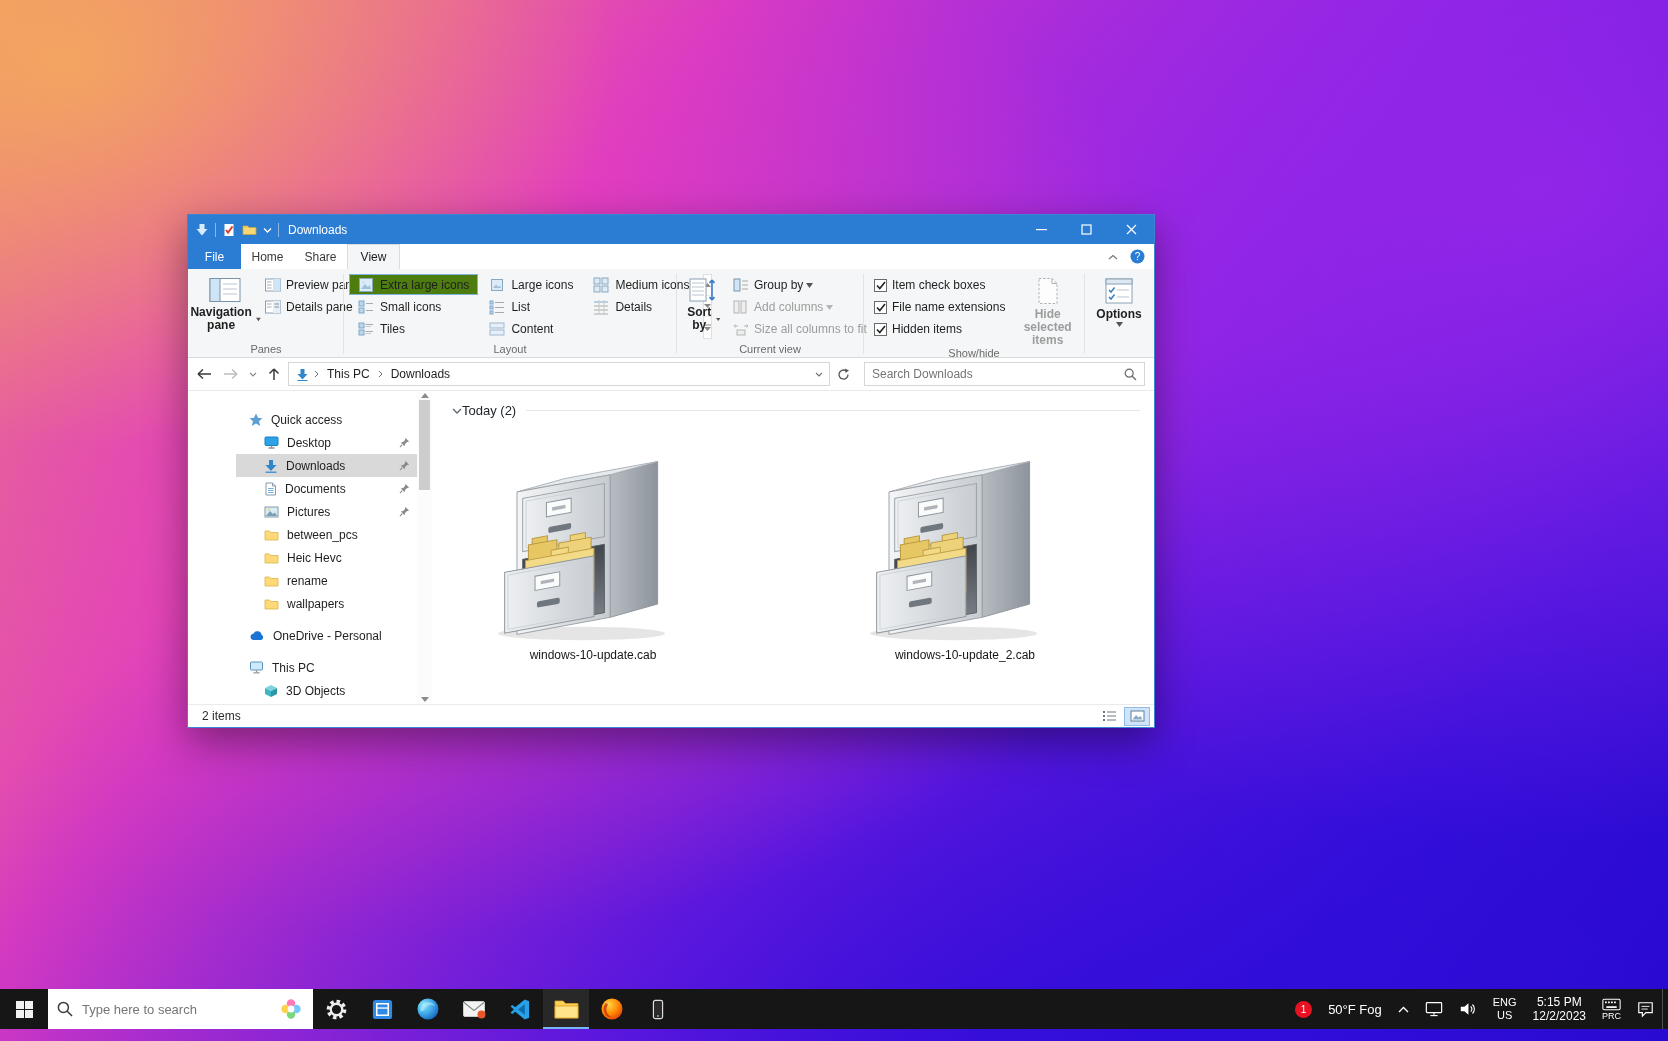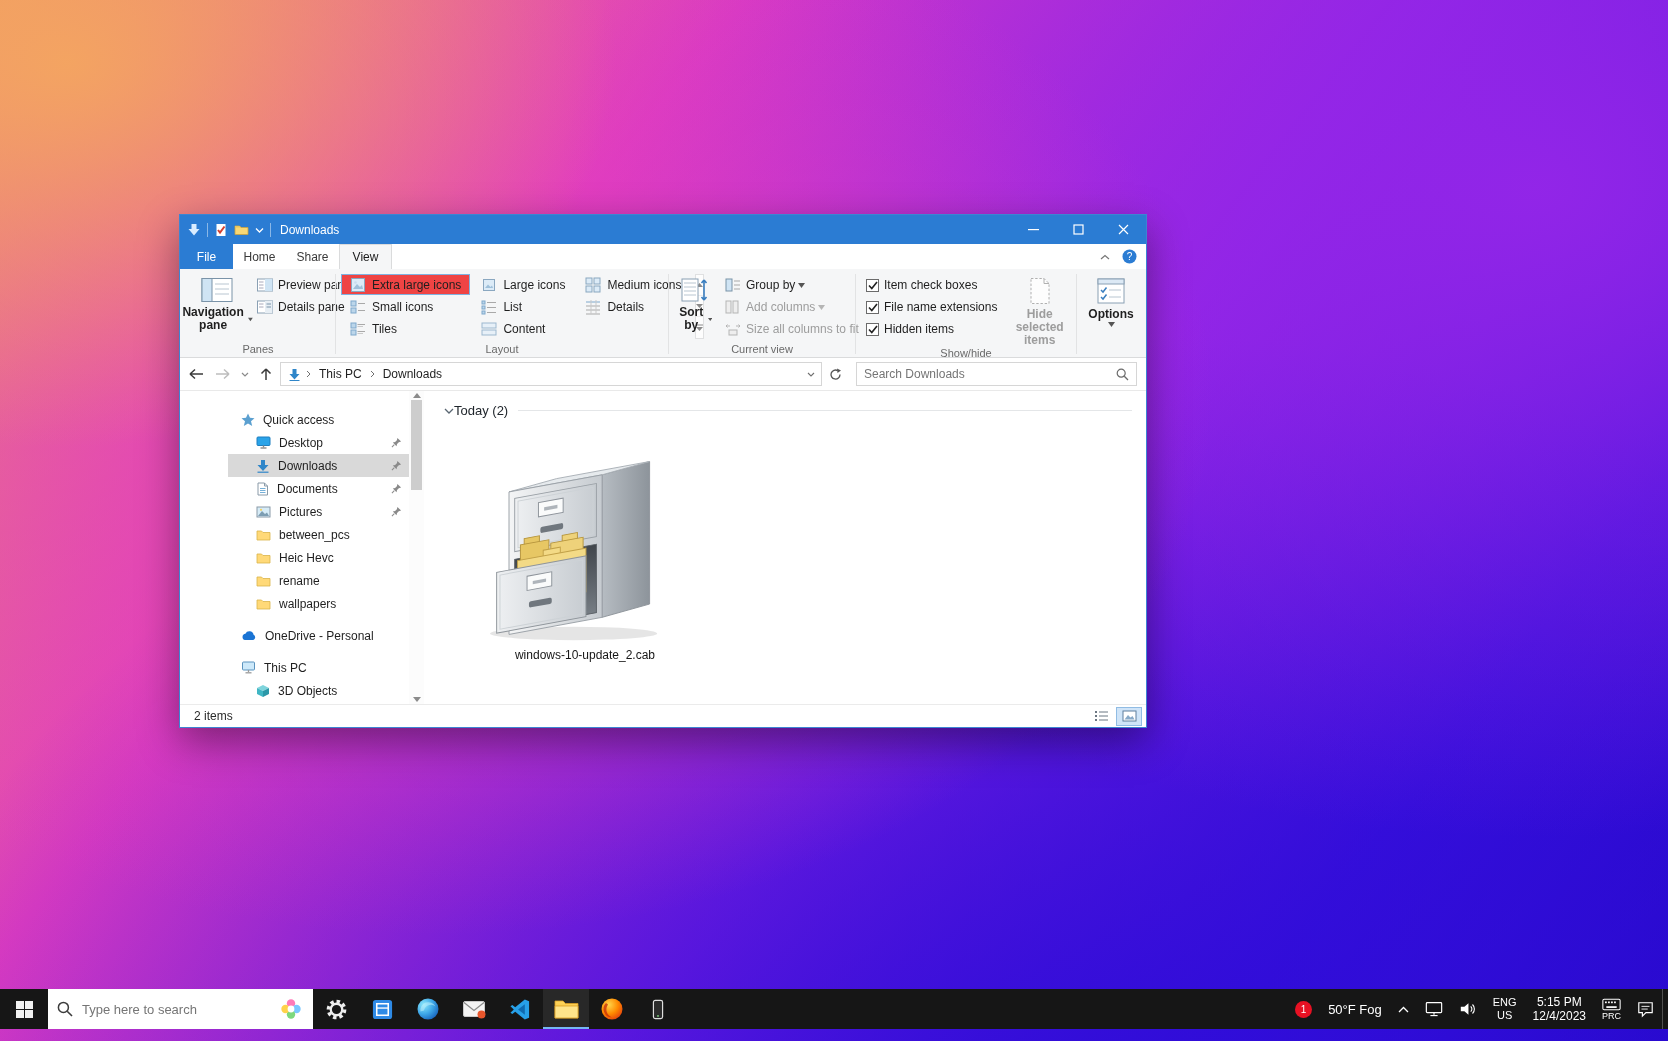--- a/index.html
+++ b/index.html
@@ -14,21 +14,21 @@
       radial-gradient(1000px 700px at 4% 6%, rgba(244,166,96,.95), rgba(244,166,96,0) 55%),
       radial-gradient(1300px 900px at 26% 38%, rgba(226,61,191,.90), rgba(226,61,191,0) 60%),
       radial-gradient(1500px 1000px at 92% 18%, rgba(148,38,232,.95), rgba(148,38,232,0) 65%),
       radial-gradient(1700px 1100px at 66% 108%, rgba(46,12,216,.95), rgba(46,12,216,0) 72%),
       linear-gradient(128deg, #ef9c5f 0%, #e13dbf 30%, #8e24e4 58%, #3a10dc 82%, #2408c8 100%);
   }
   svg { display: block; }
 
   
   .window {
-    position: absolute; left: 179px; top: 214px; width: 968px; height: 514px;
+    position: absolute; left: 187px; top: 214px; width: 968px; height: 514px;
     display: flex; flex-direction: column;
     background: #fff; border: 1px solid #3c85d2;
     box-shadow: 0 14px 38px rgba(0,0,0,.40);
   }
 
   .titlebar { height: 29px; background: #2b7cd3; display: flex; align-items: center; padding-left: 7px; color: #fff; flex: 0 0 auto; }
   .qat { display: flex; align-items: center; gap: 6px; }
   .qat-sep { width: 1px; height: 14px; background: rgba(255,255,255,.45); }
   .title-text { margin-left: 9px; font-size: 12px; }
   .win-controls { margin-left: auto; display: flex; height: 100%; }
@@ -47,21 +47,21 @@
   .rlabel { height: 17px; display: flex; align-items: center; justify-content: center; font-size: 11px; color: #6a6a6a; }
   .rbig { display: flex; flex-direction: column; align-items: center; text-align: center; padding: 3px 4px 0; line-height: 13px; font-weight: bold; }
   .rbig .ric { margin-bottom: 3px; }
   .rcol { display: flex; flex-direction: column; }
   .rsmall { display: flex; align-items: center; gap: 5px; height: 22px; padding: 0 5px; white-space: nowrap; }
   .disabled { color: #9d9d9d; }
   .caret-row { display: inline-flex; align-items: center; gap: 3px; justify-content: center; }
 
   .gallery { display: grid; grid-template-rows: repeat(3, 21px); grid-auto-flow: column; gap: 1px 2px; }
   .gcell { display: flex; align-items: center; gap: 6px; padding: 0 8px; border: 1px solid transparent; white-space: nowrap; }
-  .gcell.selected { background: #ef4444; border-color: #7fb2e0; }
+  .gcell.selected { background: #4d7c0f; border-color: #7fb2e0; }
   .gstrip { width: 15px; margin-left: 5px; display: flex; flex-direction: column; border: 1px solid #dfe0e1; background: #fdfdfd; }
   .gstrip-btn { height: 21px; display: flex; align-items: center; justify-content: center; border-bottom: 1px solid #ececec; }
   .gstrip-btn:last-child { border-bottom: none; }
 
   .cb { width: 13px; height: 13px; background: #fff; border: 1px solid #6b6b6b; display: flex; align-items: center; justify-content: center; flex: 0 0 auto; }
 
   .navrow { height: 33px; display: flex; align-items: center; padding: 4px 9px 4px 3px; flex: 0 0 auto; background: #fff; gap: 1px; border-bottom: 1px solid #e9e9e9; }
   .nav-btn { width: 26px; height: 24px; display: flex; align-items: center; justify-content: center; }
   .nav-btn.narrow { width: 15px; }
   .addressbox { height: 24px; flex: 0 0 542px; border: 1px solid #d6d6d6; display: flex; align-items: center; padding: 0 2px 0 7px; gap: 5px; background: #fff; }
@@ -720,20 +720,26 @@
             <polyline points="1,1 5,5 9,1" fill="none" stroke="#5a6672" stroke-width="1.3"></polyline>
           </svg>
         <span class="gh-label">Today (2)</span>
         <span class="gh-rule"></span>
       </div>
       <div class="files">
         <div class="tile">
           <svg width="190" height="214" viewBox="0 0 200 225">
               <use href="#cabinet"></use>
             </svg>
+          <span class="tile-label">windows-10-update.cab</span>
+        </div>
+        <div class="tile">
+          <svg width="190" height="214" viewBox="0 0 200 225">
+              <use href="#cabinet"></use>
+            </svg>
           <span class="tile-label">windows-10-update_2.cab</span>
         </div>
       </div>
     </div>
   </div>
 
   <div class="statusbar">
     <span>2 items</span>
     <div class="toggles">
       <div class="toggle">
@@ -856,21 +862,21 @@
           <path d="M13 5.5 A4.5 4.5 0 0 1 13 11.5 M15 3.5 A7 7 0 0 1 15 13.5" fill="none" stroke="#fff" stroke-width="1.2"></path>
         </svg>
     </div>
     <div class="tray-item two-line">
       <span>ENG</span>
       <span>US</span>
     </div>
     <div class="tray-item">
       <div class="clock">
         <div>5:15 PM</div>
-        <div>12/4/2023</div>
+        <div>12/2/2023</div>
       </div>
     </div>
     <div class="tray-item two-line">
       <svg width="19" height="13" viewBox="0 0 22 14">
           <rect x="1" y="1" width="20" height="12" rx="1.5" fill="none" stroke="#fff" stroke-width="1.2"></rect>
           <rect x="3.5" y="3.5" width="2" height="2" fill="#fff"></rect>
           <rect x="7" y="3.5" width="2" height="2" fill="#fff"></rect>
           <rect x="10.5" y="3.5" width="2" height="2" fill="#fff"></rect>
           <rect x="14" y="3.5" width="2" height="2" fill="#fff"></rect>
           <rect x="5" y="9" width="12" height="2" fill="#fff"></rect>

